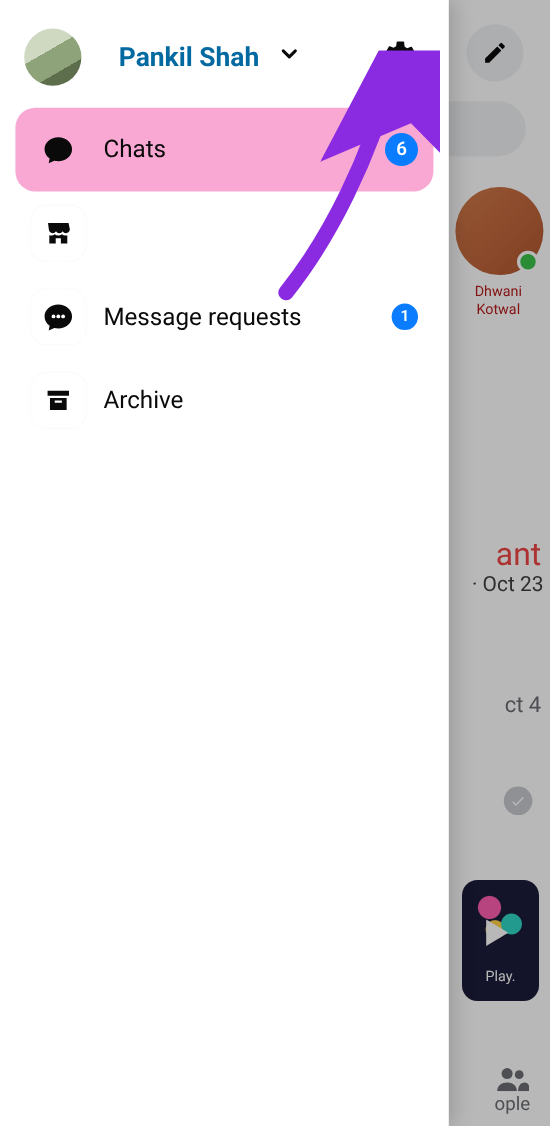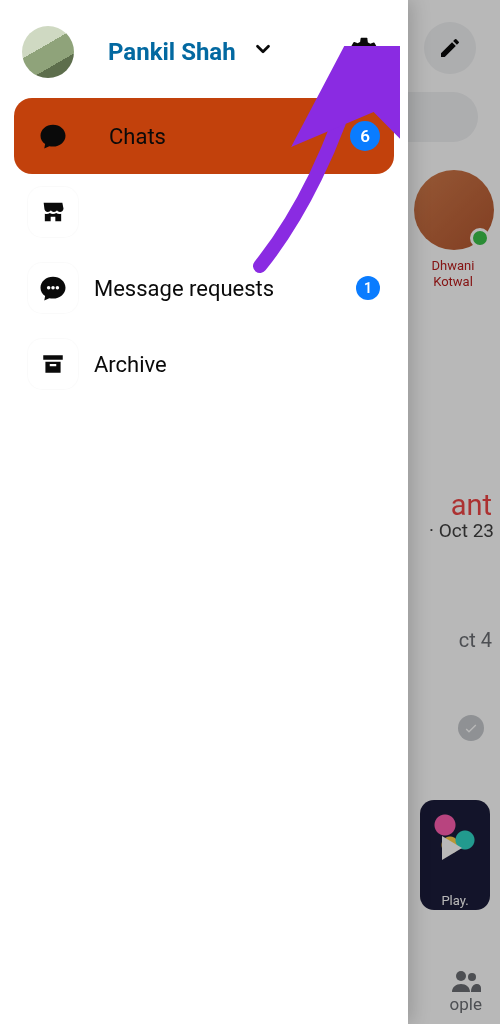--- a/index.html
+++ b/index.html
@@ -11,39 +11,39 @@
   .bg-inner { position: relative; width: 500px; height: 1024px; }
   .bg-edit { position: absolute; top: 22px; right: 24px; width: 52px; height: 52px; border-radius: 50%; background: #f0f1f3; display:flex;align-items:center;justify-content:center; }
   .bg-search { position: absolute; top: 92px; left: 22px; right: 22px; height: 50px; border-radius: 28px; background: #f0f1f3; }
   .bg-story { position: absolute; top: 170px; right: 6px; width: 80px; height: 80px; border-radius: 50%; background: linear-gradient(135deg,#d07a4a,#b3562f); }
   .bg-story-dot { position:absolute; top:228px; right:10px; width:20px; height:20px; border-radius:50%; background:#3ac24a; border:3px solid #fff; }
   .bg-story-name { position:absolute; top:258px; right:2px; width:90px; text-align:center; font-size:13px; line-height:1.2; color:#b91c1c; }
   .bg-row1 { position:absolute; top:488px; right:8px; font-size:29px; color:#ef4444; }
   .bg-row1b { position:absolute; top:519px; right:6px; font-size:19px; color:#404040; }
   .bg-row2 { position:absolute; top:628px; right:8px; font-size:20px; color:#6b6e73; }
   .bg-check { position:absolute; top:715px; right:16px; width:26px; height:26px; border-radius:50%; background:#c6c9cd; display:flex;align-items:center;justify-content:center; }
-  .bg-card { position:absolute; top:800px; right:10px; width:70px; height:110px; border-radius:14px; background:#1b1c3a; display:flex; flex-direction:column; justify-content:flex-end; align-items:center; padding-bottom:2px; overflow:hidden; }
+  .bg-card { position:absolute; top:800px; right:10px; width:70px; height:110px; border-radius:14px; background:#1b1c3a; display:flex; flex-direction:column; justify-content:flex-end; align-items:center; padding-bottom:14px; overflow:hidden; }
   .bg-card-splash { position:absolute; top:10px; left:10px; width:50px;height:50px; background: radial-gradient(circle at 30% 30%, #ff5fb0 0 10px, transparent 11px), radial-gradient(circle at 70% 60%, #2fd6c5 0 9px, transparent 10px), radial-gradient(circle at 40% 70%, #ffd24a 0 8px, transparent 9px); }
   .bg-card-play { position:absolute; top:36px; left:22px; width:0;height:0; border-left:20px solid #fff; border-top:12px solid transparent; border-bottom:12px solid transparent; }
   .bg-card-label { color:#fff; font-size:13px; z-index:1; }
   .bg-tab { position:absolute; bottom:10px; right:18px; text-align:center; color:#6b6e73; font-size:17px; }
   .bg-tab-icon { display:block; margin:0 auto 2px; }
 
   
   .drawer { position:absolute; top:0; left:0; width:408px; height:1024px; background:#fff; box-shadow: 4px 0 18px rgba(0,0,0,0.18); }
   .hdr { display:flex; align-items:center; padding: 26px 22px 20px 22px; }
   .avatar { width:52px; height:52px; border-radius:50%; background: linear-gradient(150deg,#cfd9c2 0 40%, #8fa37a 40% 70%, #5d6e4c 70% 100%); flex:none; }
   .uname { margin-left:34px; font-size:24px; font-weight:700; color:#0369a1; }
   .chev { margin-left:10px; }
   .spacer { flex:1; }
   .gear-btn { width:44px; height:44px; display:flex; align-items:center; justify-content:center; }
 
   .menu { padding: 0 14px; }
   .item { display:flex; align-items:center; height:76px; border-radius:18px; padding: 0 14px; cursor:pointer; }
-  .item.active { background:#c2410c;gap:15px; }
+  .item.active { background:#f9a8d4; }
   .ic-wrap { width:50px; height:50px; border-radius:14px; background:#fff; display:flex; align-items:center; justify-content:center; flex:none; box-shadow: 0 0 0 1px rgba(0,0,0,0.02); }
   .item.active .ic-wrap { background:transparent; box-shadow:none; }
   .lbl { margin-left:16px; font-size:22px; color:#0a0a0a; flex:1; }
   .badge { min-width:30px; height:30px; border-radius:15px; background:#0a7cff; color:#fff; font-size:17px; font-weight:600; display:flex; align-items:center; justify-content:center; padding:0 4px; }
   .badge.sm { min-width:24px; height:24px; border-radius:12px; font-size:14px; }
 
   
   .arrow { position:absolute; left:240px; top:46px; pointer-events:none; }
 
   

